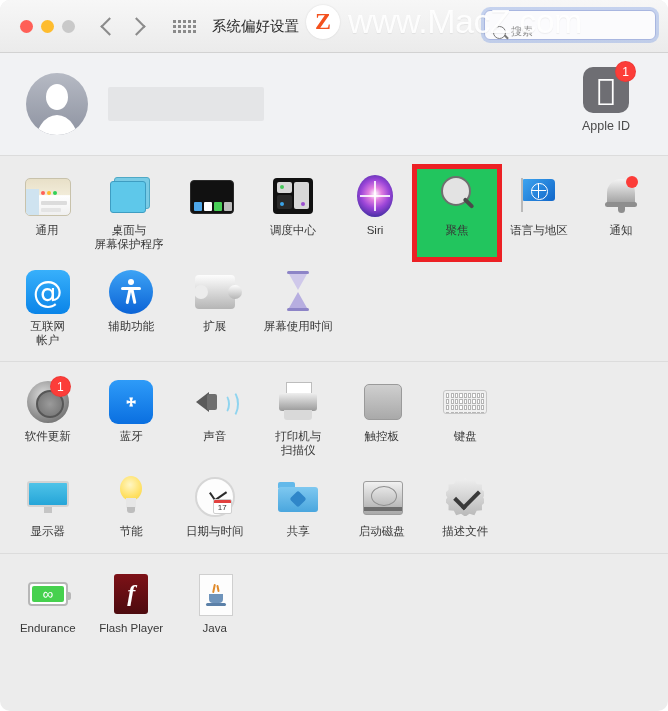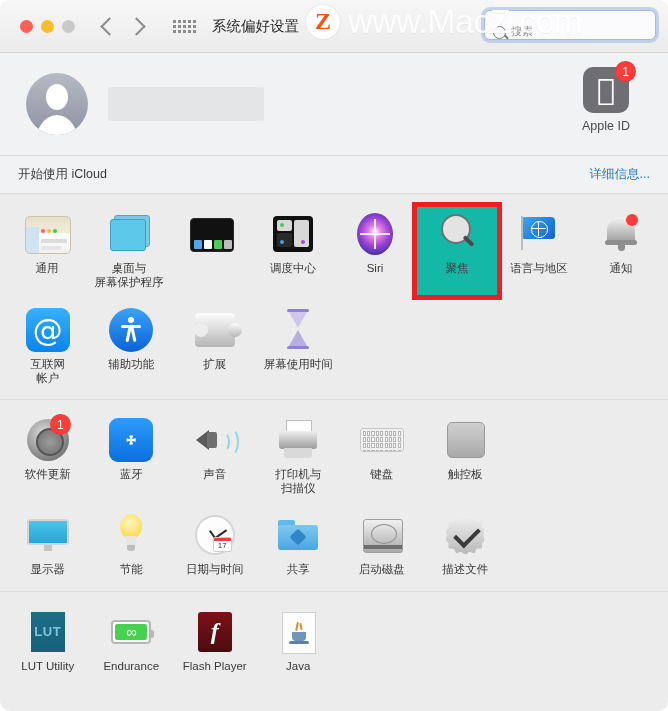--- a/index.html
+++ b/index.html
@@ -212,21 +212,21 @@
   }
   .pane .caption {
     font-size: 11.5px;
     color: #383838;
     line-height: 13.5px;
     white-space: pre-line;
   }
   .pane.highlighted {
     outline: 5px solid #ec2024;
     outline-offset: -1px;
-    background: #14b8a6;
+    background: #22c55e;
     height: 90px;
   }
 
   
   .sq { width:44px;height:44px;border-radius:9px;position:absolute;left:2px;top:2px; }
 
   
   .ic-general { position:absolute;left:2px;top:6px;width:44px;height:36px;border-radius:5px;
     background: linear-gradient(to bottom,#e8e0c8 0%,#f2ecd9 45%,#ffffff 46%,#f0f0f0 100%);
     border:1px solid #c8c2ab; overflow:hidden;}
@@ -465,24 +465,20 @@
 
     <div id="appleid-tile">
       <div id="appleid-icon">
         <span class="apple"></span>
         <span class="badge">1</span>
       </div>
       <div id="appleid-label">Apple ID</div>
     </div>
   </div>
 
-  <div id="icloud-strip">
-    <span id="icloud-text">开始使用 iCloud</span>
-    <span id="icloud-link">详细信息...</span>
-  </div>
 
   <div class="pane-section">
     <div class="pane-row">
 
       <div class="pane">
         <div class="glyph">
           <div class="ic-general">
             <div class="sidebar"></div>
             <div class="dots">
                 <i style="background:#ff5f57"></i>
@@ -667,20 +663,27 @@
               <div class="body"></div>
               <div class="tray"></div>
             </div>
         </div>
         <div class="caption">打印机与
 扫描仪</div>
       </div>
 
       <div class="pane">
         <div class="glyph">
+            <div class="ic-trackpad"></div>
+          </div>
+        <div class="caption">触控板</div>
+      </div>
+
+      <div class="pane">
+        <div class="glyph">
           <div class="ic-keyboard">
             <div class="kr">
                 <i></i>
                 <i></i>
                 <i></i>
                 <i></i>
                 <i></i>
                 <i></i>
                 <i></i>
                 <i></i>
@@ -715,27 +718,20 @@
                 <i></i>
                 <i></i>
                 <i></i>
                 <i></i>
                 <i></i>
                 <i></i>
               </div>
           </div>
         </div>
         <div class="caption">键盘</div>
-      </div>
-
-      <div class="pane">
-        <div class="glyph">
-            <div class="ic-trackpad"></div>
-          </div>
-        <div class="caption">触控板</div>
       </div>
 
     </div>
 
     <div class="pane-row" style="margin-top:6px;">
       <div class="pane">
         <div class="glyph">
           <div class="ic-display">
               <div class="scr"></div>
               <div class="stand"></div>
@@ -796,26 +792,20 @@
               <div class="chk"></div>
             </div>
         </div>
         <div class="caption">描述文件</div>
       </div>
     </div>
   </div>
 
   <div class="pane-section">
     <div class="pane-row">
-      <div class="pane">
-        <div class="glyph">
-          <div class="ic-lut">LUT</div>
-        </div>
-        <div class="caption">LUT Utility</div>
-      </div>
 
       <div class="pane">
         <div class="glyph">
           <div class="ic-endur">
               <span class="fill">∞</span>
             </div>
         </div>
         <div class="caption">Endurance</div>
       </div>
 

